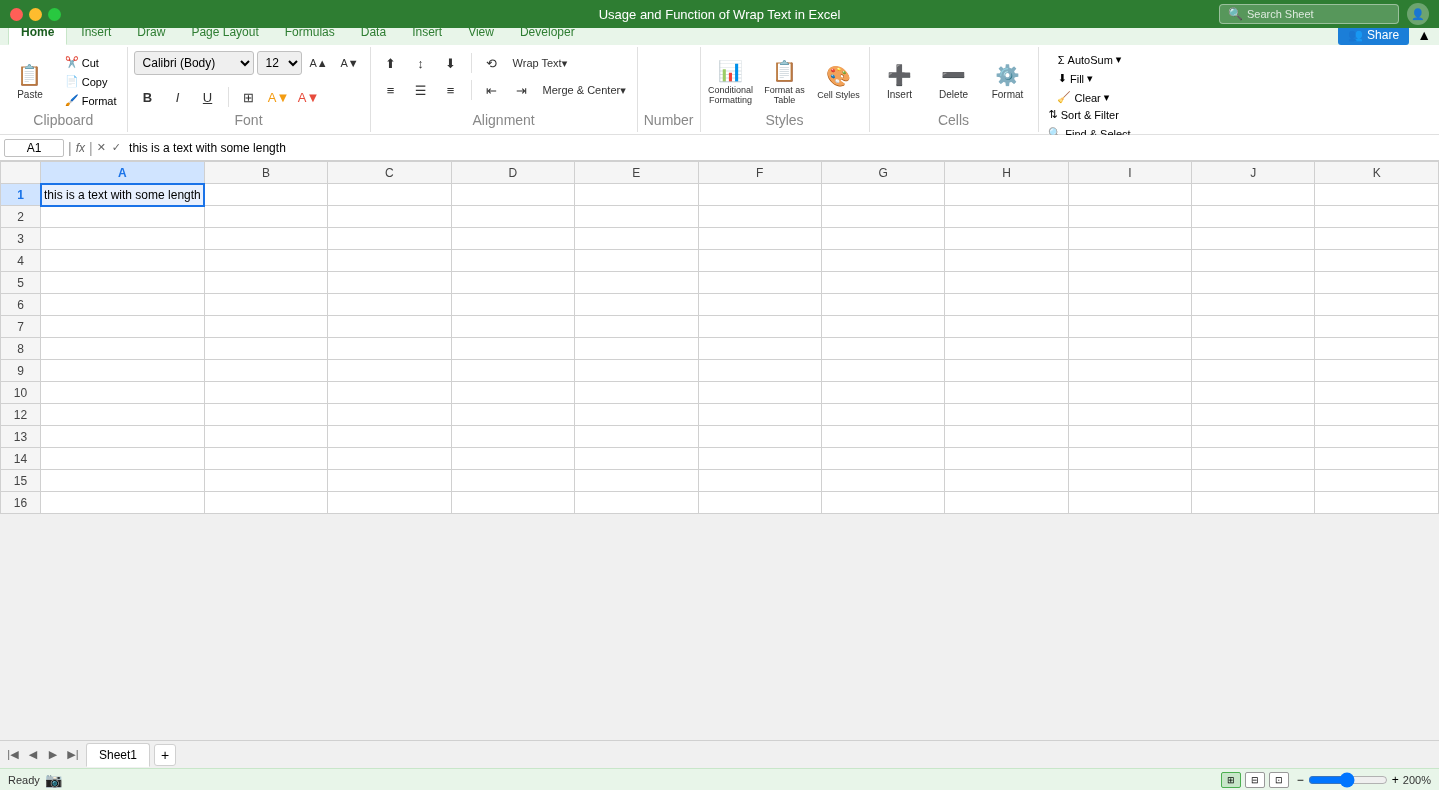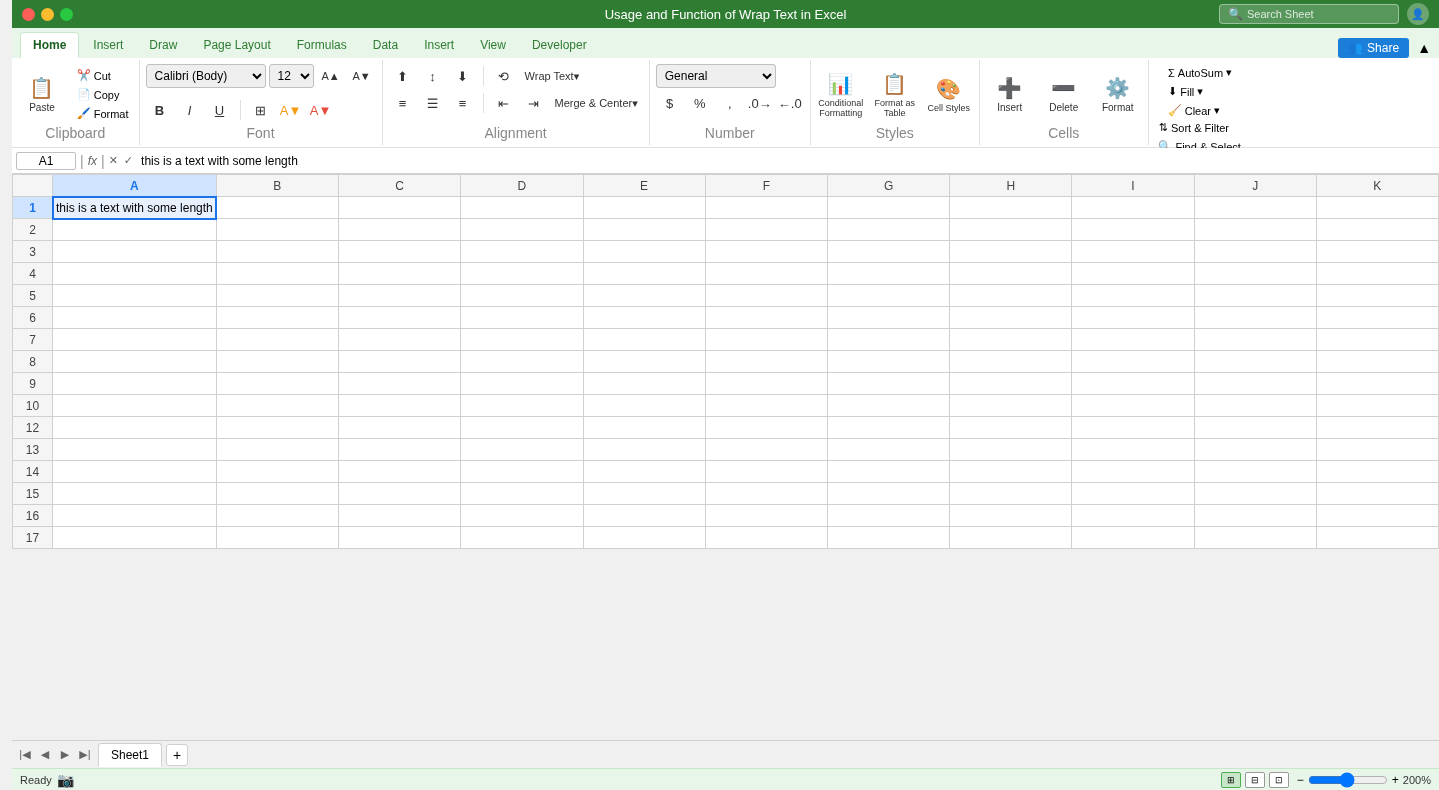--- a/index.html
+++ b/index.html
@@ -62,21 +62,21 @@
       display: flex; align-items: center; justify-content: center;
       color: white; font-size: 11px;
     }
 
     
     .tab-bar {
       display: flex;
       align-items: flex-end;
       padding: 0 8px;
       background: #e8f5e9;
-      height: 30px;
+      height: 17px;
       gap: 2px;
     }
     .tab {
       padding: 4px 12px;
       font-size: 12px;
       cursor: pointer;
       border-radius: 4px 4px 0 0;
       color: #2e7d32;
       background: transparent;
       border: none;
@@ -349,21 +349,21 @@
       font-size: 9px;
     }
     .view-btn.active { background: #c8e6c9; border-color: #4caf50; }
 
     
     .sep { width: 1px; height: 40px; background: #e0e0e0; margin: 0 4px; }
   </style>
 </head>
 <body>
 
-<div style="display:flex; flex-direction:column; width:1439px; height:790px;padding-left:12px;">
+<div style="display:flex; flex-direction:column; width:1439px; height:790px;">
 
   <div class="title-bar">
     <div class="title-bar-buttons">
       <button class="tb-btn tb-close"></button>
       <button class="tb-btn tb-min"></button>
       <button class="tb-btn tb-max"></button>
     </div>
     <span class="title-text">Usage and Function of Wrap Text in Excel</span>
     <div class="title-bar-right">
       <div class="search-sheet">
@@ -467,32 +467,20 @@
           <button class="tb-icon-btn">⇥</button>
           <button class="tb-icon-btn" style="width:auto; padding:0 4px; font-size:11px;">
             <span>Merge &amp; Center</span> ▾
           </button>
         </div>
       </div>
       <div class="ribbon-section-label">Alignment</div>
     </div>
 
     <div class="ribbon-section">
-      <div style="flex:1; display:flex; flex-direction:column; gap:3px;">
-        <select class="format-select">
-          <option>General</option>
-        </select>
-        <div style="display:flex; align-items:center; gap:2px;">
-          <button class="tb-icon-btn">$</button>
-          <button class="tb-icon-btn">%</button>
-          <button class="tb-icon-btn">,</button>
-          <button class="tb-icon-btn">.0→</button>
-          <button class="tb-icon-btn">←.0</button>
-        </div>
-      </div>
       <div class="ribbon-section-label">Number</div>
     </div>
 
     <div class="ribbon-section">
       <div class="ribbon-section-content" style="gap:6px;">
         <button class="tb-large-btn">
           <span class="icon">📊</span>
           <span style="font-size:9px; text-align:center;">Conditional Formatting</span>
         </button>
         <button class="tb-large-btn">
@@ -789,34 +777,20 @@
               <td></td>
               <td></td>
               <td></td>
               <td></td>
               <td></td>
               <td></td>
               <td></td>
               <td></td>
               <td></td>
             </tr>
-            <tr>
-              <td class="row-header">17</td>
-              <td></td>
-              <td></td>
-              <td></td>
-              <td></td>
-              <td></td>
-              <td></td>
-              <td></td>
-              <td></td>
-              <td></td>
-              <td></td>
-              <td></td>
-            </tr>
           </tbody>
       </table>
     </div>
 
     <div style="display:flex; align-items:center; background:#f0f0f0; border-top:1px solid #d0d0d0; height:28px; padding:0 4px; gap:4px;">
       <div class="sheet-nav">
         <button class="sheet-nav-btn">|◀</button>
         <button class="sheet-nav-btn">◀</button>
         <button class="sheet-nav-btn">▶</button>
         <button class="sheet-nav-btn">▶|</button>

